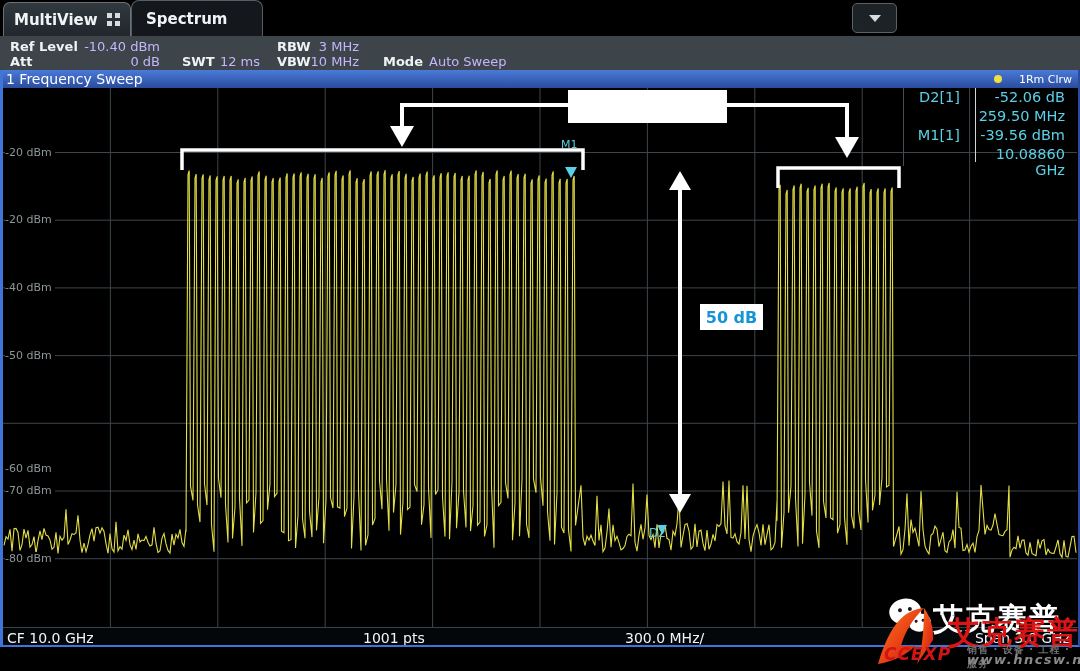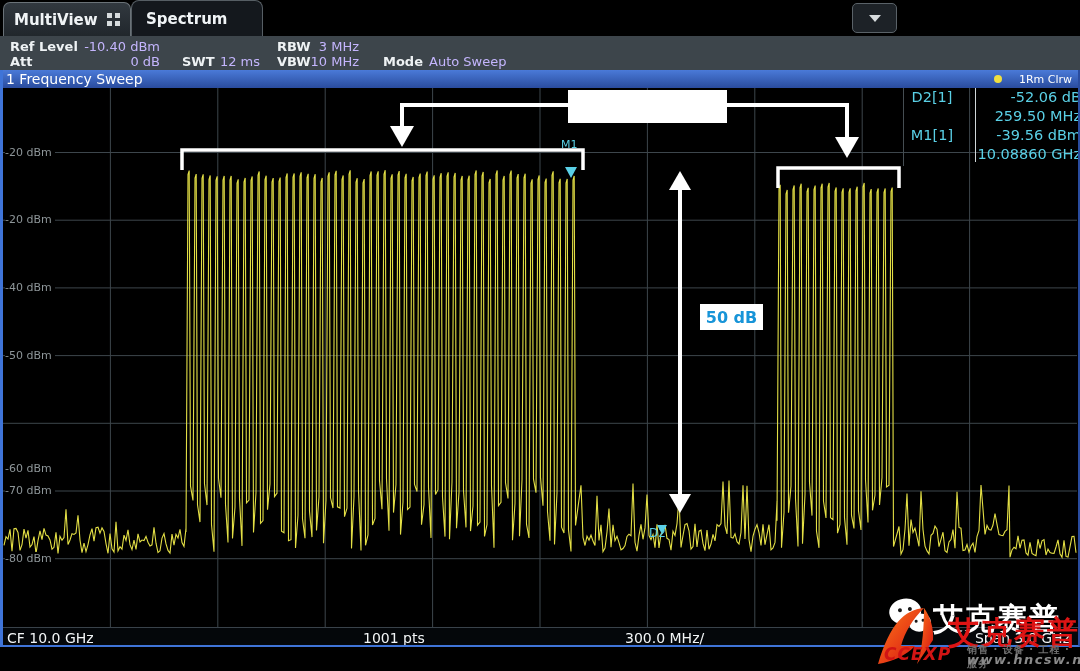--- a/index.html
+++ b/index.html
@@ -46,22 +46,22 @@
 
   
   .plot { position:absolute; top:88px; left:0; width:1080px; height:539px; background:#000; }
   #plot-svg { position:absolute; left:0; top:0; }
   .ylabel { position:absolute; left:5px; color:#8d9598; font-size:11px; background:#000; padding:0 3px 0 0; line-height:14px; }
 
   .marker-panel { position:absolute; left:903px; top:0; width:177px; height:78px;
     border-left:1px solid #454d52; color:#5ad0e6; font-size:14.5px; }
   .mdivider { position:absolute; left:71px; top:0; bottom:4px; width:1px; background:#cfd6d8; }
   .mrow { position:absolute; left:0; width:177px; height:19px; display:flex; }
-  .mname { width:66px; text-align:center; padding-right:10px; }
-  .mval { flex:1; text-align:right; padding-right:0; }
+  .mname { width:66px; text-align:right; padding-right:10px; }
+  .mval { flex:1; text-align:right; padding-right:16px; }
 
   .callout-box { position:absolute; left:568px; top:2px; width:159px; height:33px; background:#fff; }
   .label-50db { position:absolute; left:700px; top:216px; width:63px; height:26px; background:#fff;
     color:#1794d8; font-weight:bold; font-size:16px; display:flex; align-items:center; justify-content:center; }
 
   .m1-flag { position:absolute; left:561px; top:50px; color:#5ad0e6; font-size:11px; }
   .m1-tri { position:absolute; left:565px; top:79px; width:0; height:0;
     border-left:6px solid transparent; border-right:6px solid transparent; border-top:11px solid #5ad0e6; }
   .d2-flag { position:absolute; left:649px; top:438px; color:#5ad0e6; font-size:12px;text-align:center; }
   .d2-tri { position:absolute; left:657px; top:437px; width:0; height:0;

